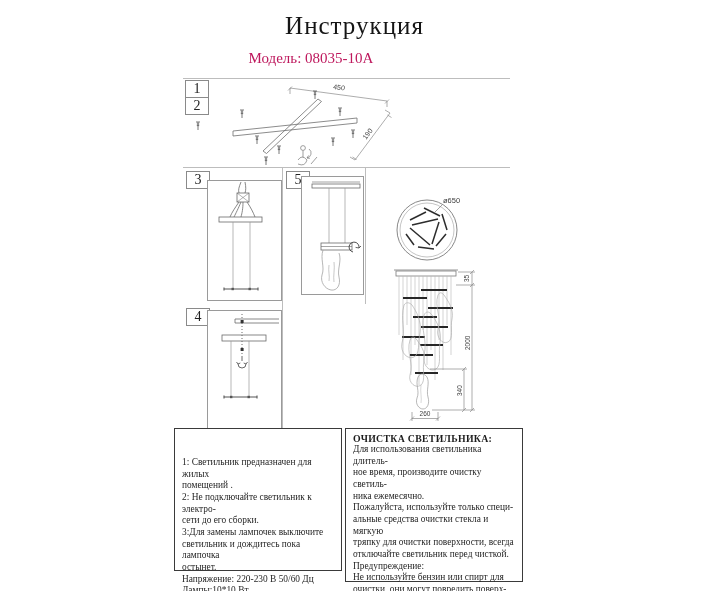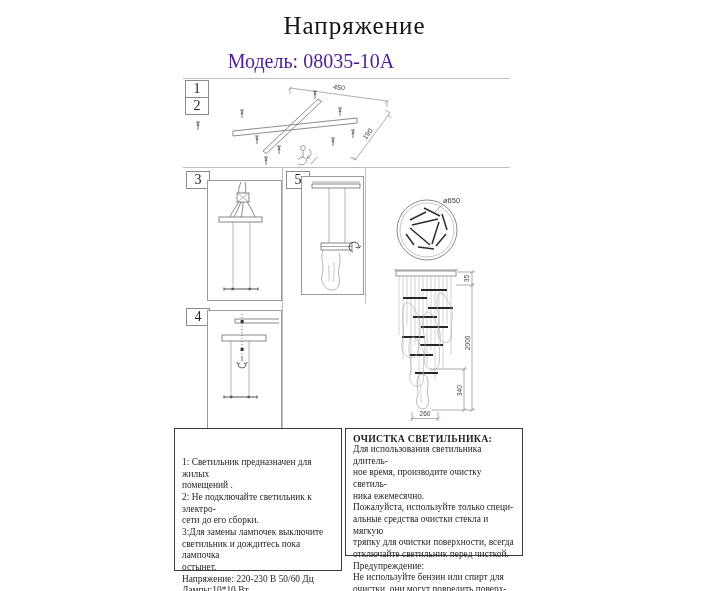--- a/index.html
+++ b/index.html
@@ -7,21 +7,21 @@
     width:709px;height:591px;background:#ffffff;position:relative;overflow:hidden;
     font-family:"Liberation Serif", serif;color:#1a1a1a;
   }
   .abs{position:absolute;}
   .title{
     left:0;top:12px;width:709px;text-align:center;
     font-size:25px;letter-spacing:1px;color:#151515;
   }
   .model{
     left:0;top:50px;width:622px;text-align:center;
-    font-size:20px;color:#4c1d95;
+    font-size:15px;color:#be185d;
   }
   .hline{background:#bdbdbd;height:1px;}
   .vline{background:#bdbdbd;width:1px;}
   .stepnum{
     width:22px;height:16px;border:1px solid #8a8a8a;background:#fff;
     font-size:14px;line-height:16px;text-align:center;color:#222;
   }
   .frame{border:1px solid #9a9a9a;background:#fff;}
   .notebox{border:1px solid #3a3a3a;background:#fff;box-sizing:border-box;}
   .note-body{
@@ -30,21 +30,21 @@
   }
   .note-title{
     font-size:9.8px;font-weight:bold;color:#1d1d1d;letter-spacing:.3px;
     font-family:"Liberation Serif", serif;
   }
   svg text{font-family:"Liberation Sans", sans-serif;fill:#3d3d3d;}
 </style>
 </head>
 <body>
 
-<div class="abs title">Напряжение</div>
+<div class="abs title">Инструкция</div>
 <div class="abs model">Модель: 08035-10A</div>
 
 <div class="abs hline" style="left:183px;top:78px;width:327px;"></div>
 <div class="abs hline" style="left:183px;top:167px;width:327px;"></div>
 <div class="abs vline" style="left:282px;top:167px;height:261px;"></div>
 <div class="abs vline" style="left:365px;top:167px;height:137px;"></div>
 
 <div class="abs stepnum" style="left:185px;top:80px;">1</div>
 <div class="abs stepnum" style="left:185px;top:97px;">2</div>
 <div class="abs stepnum" style="left:186px;top:171px;">3</div>
@@ -200,21 +200,21 @@
 2: Не подключайте светильник к электро-
 сети до его сборки.
 3:Для замены лампочек выключите
 светильник  и дождитесь пока лампочка
 остынет.
 Напряжение: 220-230 В 50/60 Дц
 Лампы:10*10 Вт
 Цоколь: LED</div>
 </div>
 
-<div class="abs notebox" style="left:345px;top:428px;width:178px;height:128px;padding:4px 6px 0 7px;">
+<div class="abs notebox" style="left:345px;top:428px;width:178px;height:154px;padding:4px 6px 0 7px;">
   <div class="note-title">ОЧИСТКА СВЕТИЛЬНИКА:</div>
   <div class="note-body">Для использования светильника длитель-
 ное время, производите очистку светиль-
 ника ежемесячно.
 Пожалуйста, используйте только специ-
 альные средства очистки стекла и мягкую
 тряпку для очистки поверхности, всегда
 отключайте светильник перед чисткой.
 Предупреждение:
 Не используйте бензин или спирт для

